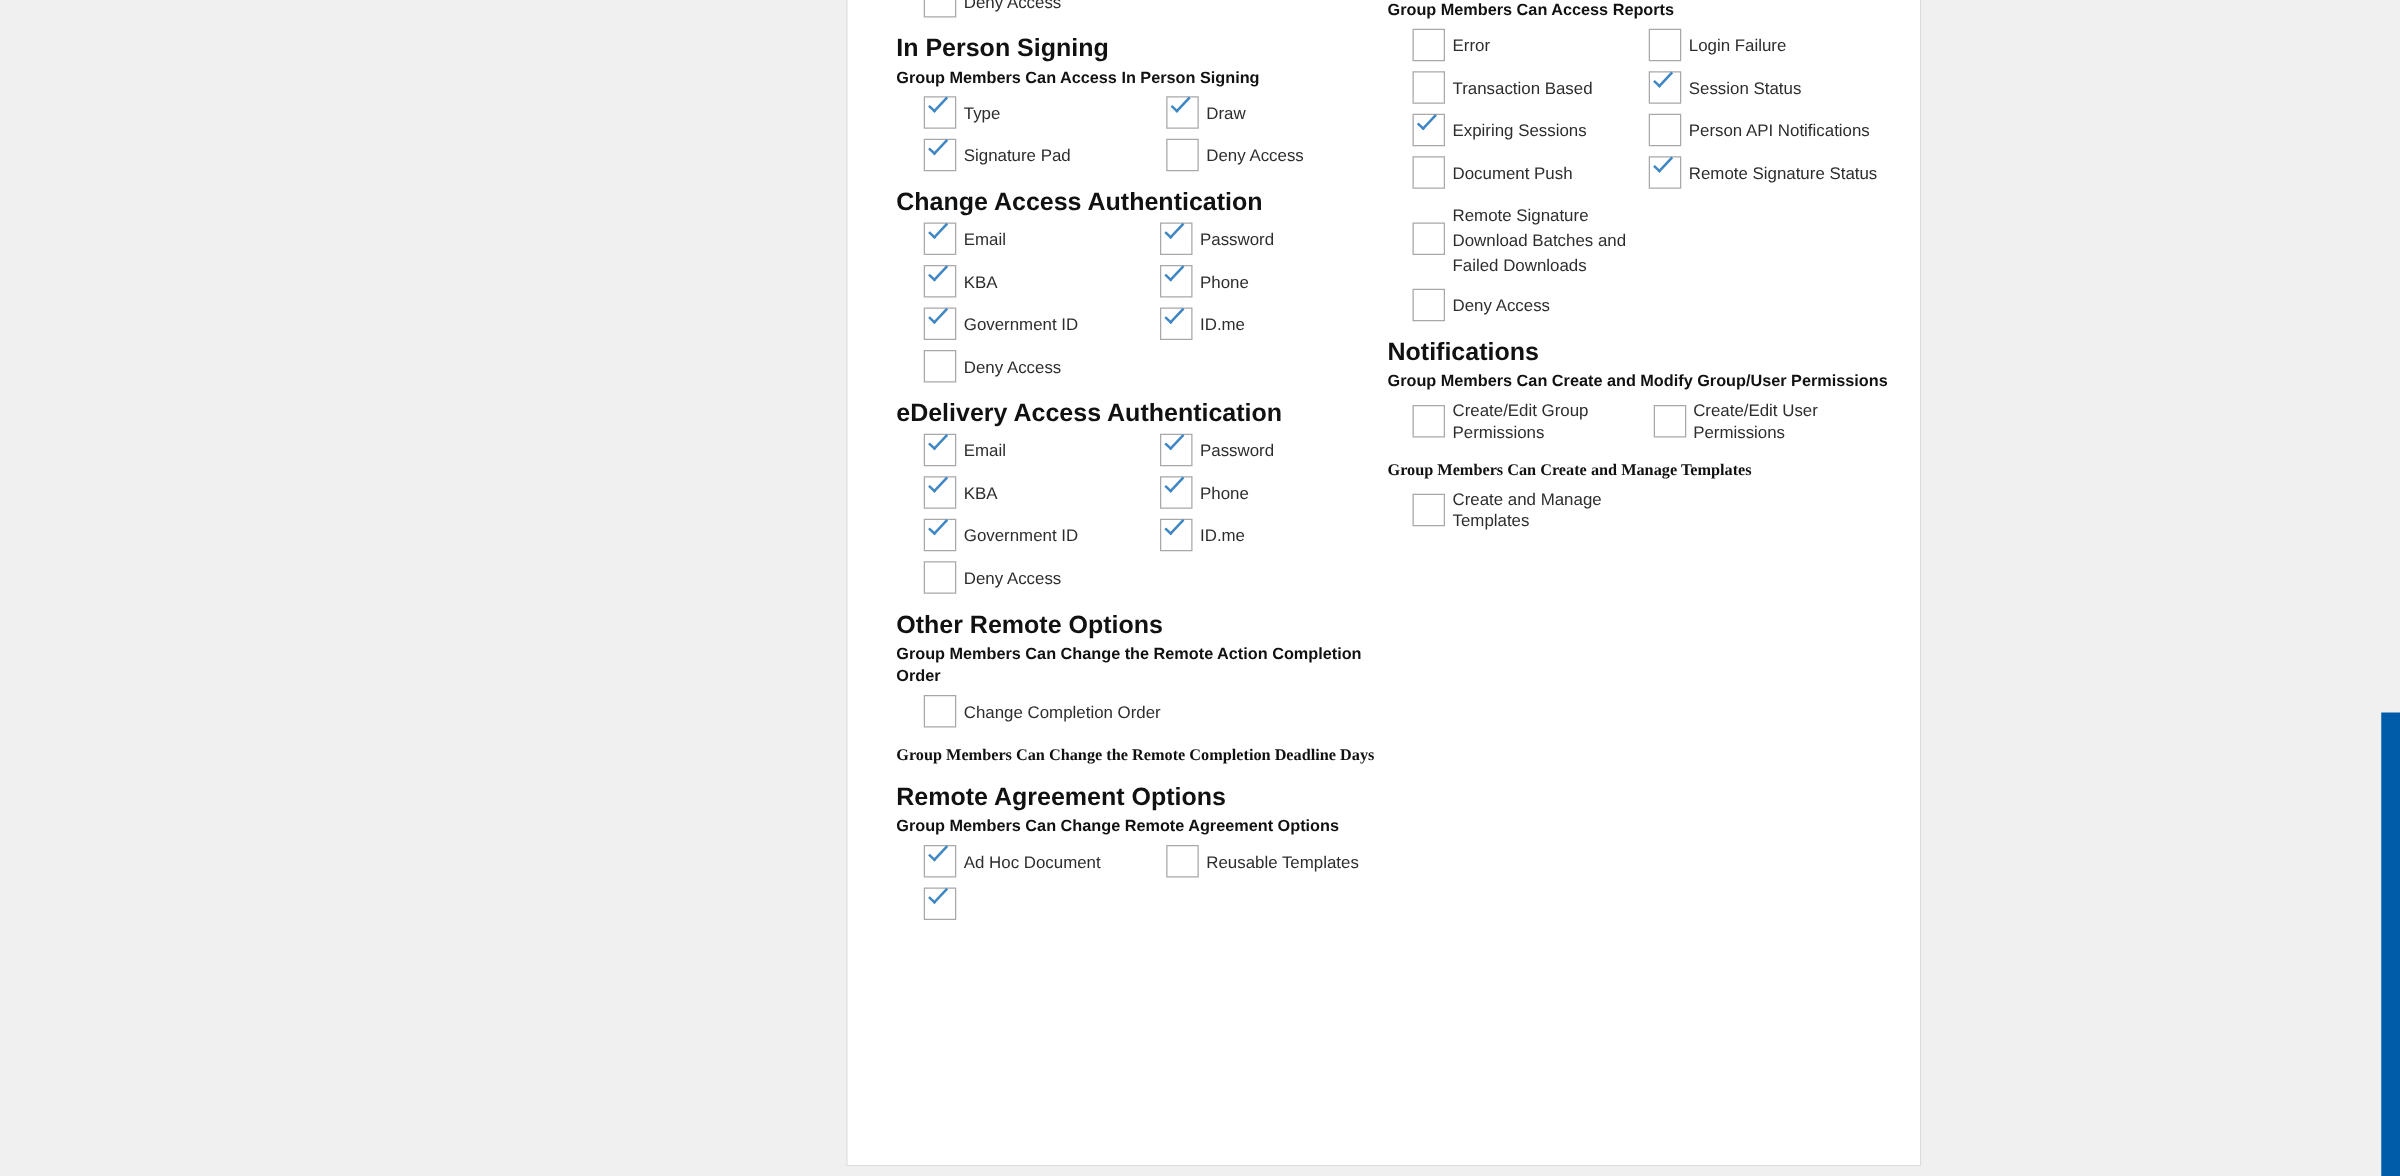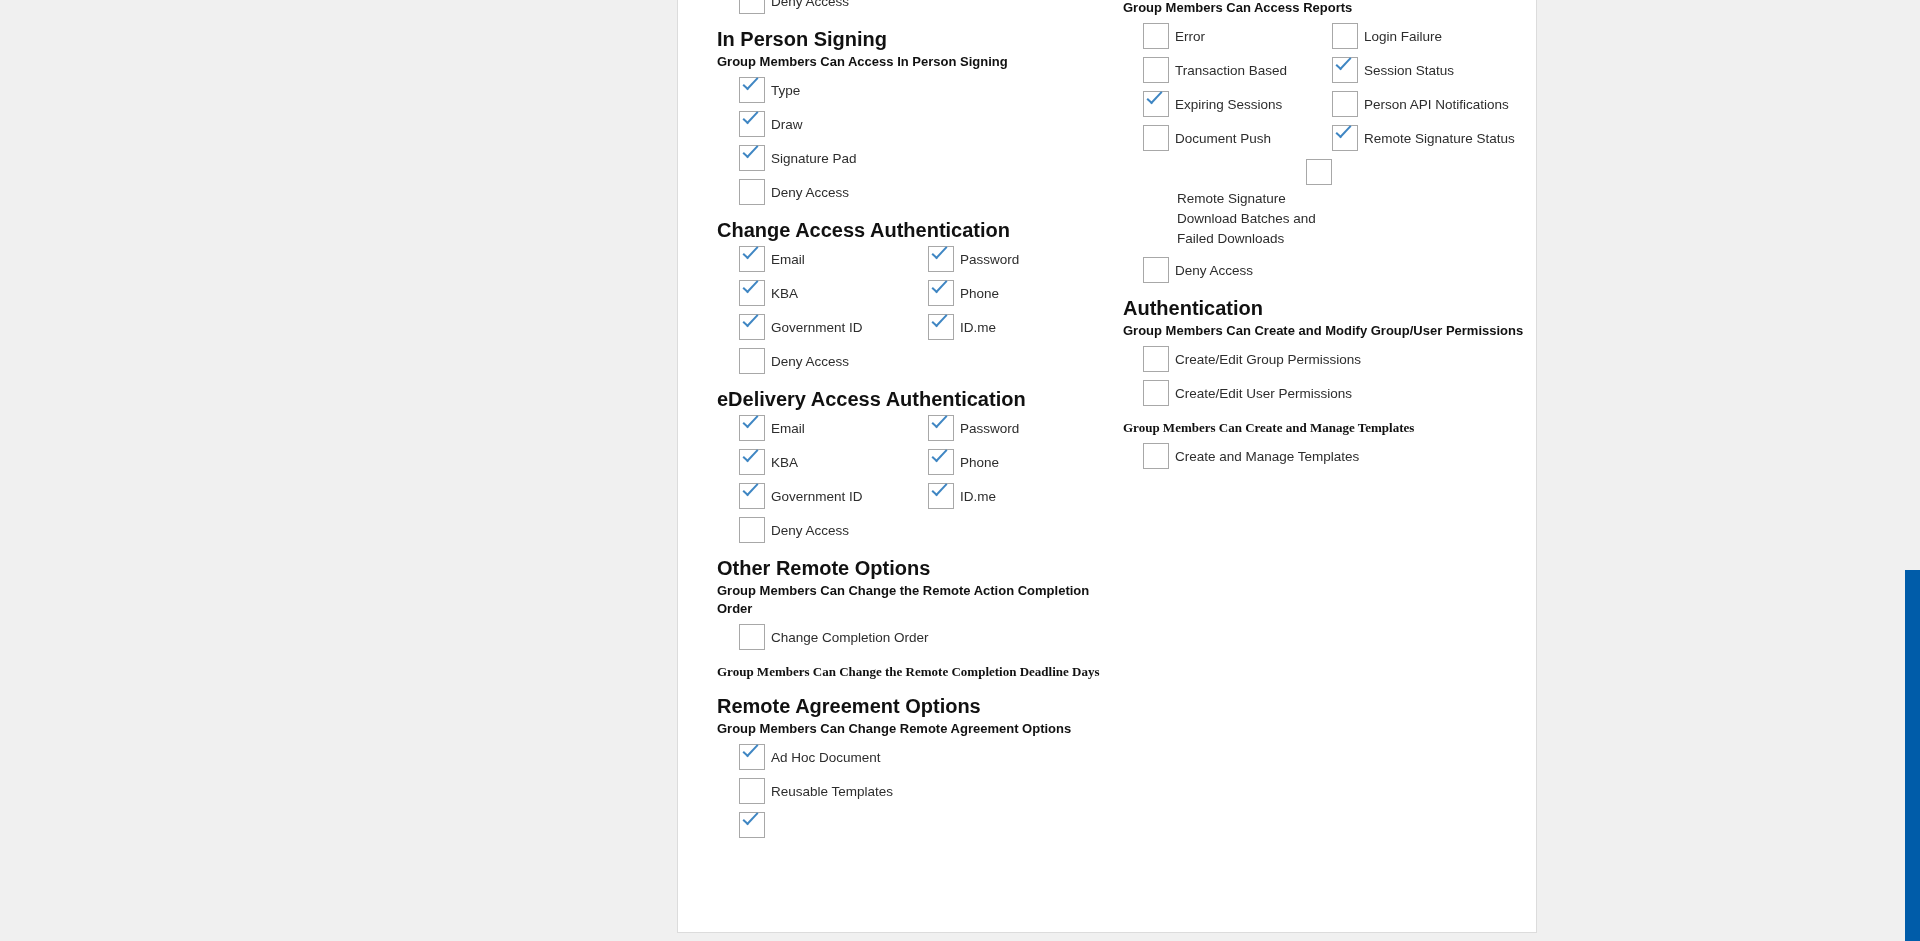--- a/index.html
+++ b/index.html
@@ -21,50 +21,50 @@
     font-family:"Liberation Sans", sans-serif;
   }
   .panel{
     position:absolute;left:677px;top:-20px;
     width:860px;height:953px;
     background:var(--panel);
     border:1px solid var(--panel-border);
   }
   .col{position:absolute;top:20px;}
   .col-left{left:39px;width:410px;}
-  .col-right{left:445px;width:405px;}
+  .col-right{left:432px;width:405px;}
 
   .section-title{
     margin:15px 0 0 0;
     font-size:20px;font-weight:bold;line-height:20px;
     color:var(--heading);
   }
   .group-heading{
     margin:4px 0 0 0;
     font-size:13px;font-weight:bold;line-height:18px;
     color:var(--heading);
   }
   .group-heading.spaced{margin-top:13px;font-family:Liberation Serif, serif;}
   .group-heading.first{margin-top:-2px;}
 
   .grid{
     display:grid;
     margin:6px 0 0 22px;
     row-gap:8px;
-    grid-template-columns:1fr;
+    grid-template-columns:1fr 1fr;
   }
   .grid.cols2{grid-template-columns:189px 1fr;}
   .col-right .grid{margin-left:20px;}
 
   .row{
     display:flex;align-items:center;
     min-height:26px;cursor:pointer;
   }
   .row.partial{margin:-13px 0 0 22px;}
-  .row.wrap{align-items:flex-end;flex-direction:column;}
+  .row.wrap{align-items:center;}
   .row.force-col1{grid-column:1;}
 
   .cb{
     position:relative;flex:none;
     width:26px;height:26px;
     background:#fff;
     border:1px solid var(--cb-border);
   }
   .check{
     position:absolute;left:7px;top:-4px;
@@ -280,21 +280,21 @@
         </label>
         <label class="row wrap">
           <span class="cb"></span>
           <span class="lbl">Remote Signature Download Batches and Failed Downloads</span>
         </label>
         <label class="row force-col1">
           <span class="cb"></span>
           <span class="lbl">Deny Access</span>
         </label>
       </div>
-      <h2 class="section-title">Authentication</h2>
+      <h2 class="section-title">Notifications</h2>
       <h3 class="group-heading">Group Members Can Create and Modify Group/User Permissions</h3>
       <div class="grid">
         <label class="row">
           <span class="cb"></span>
           <span class="lbl">Create/Edit Group Permissions</span>
         </label>
         <label class="row">
           <span class="cb"></span>
           <span class="lbl">Create/Edit User Permissions</span>
         </label>

